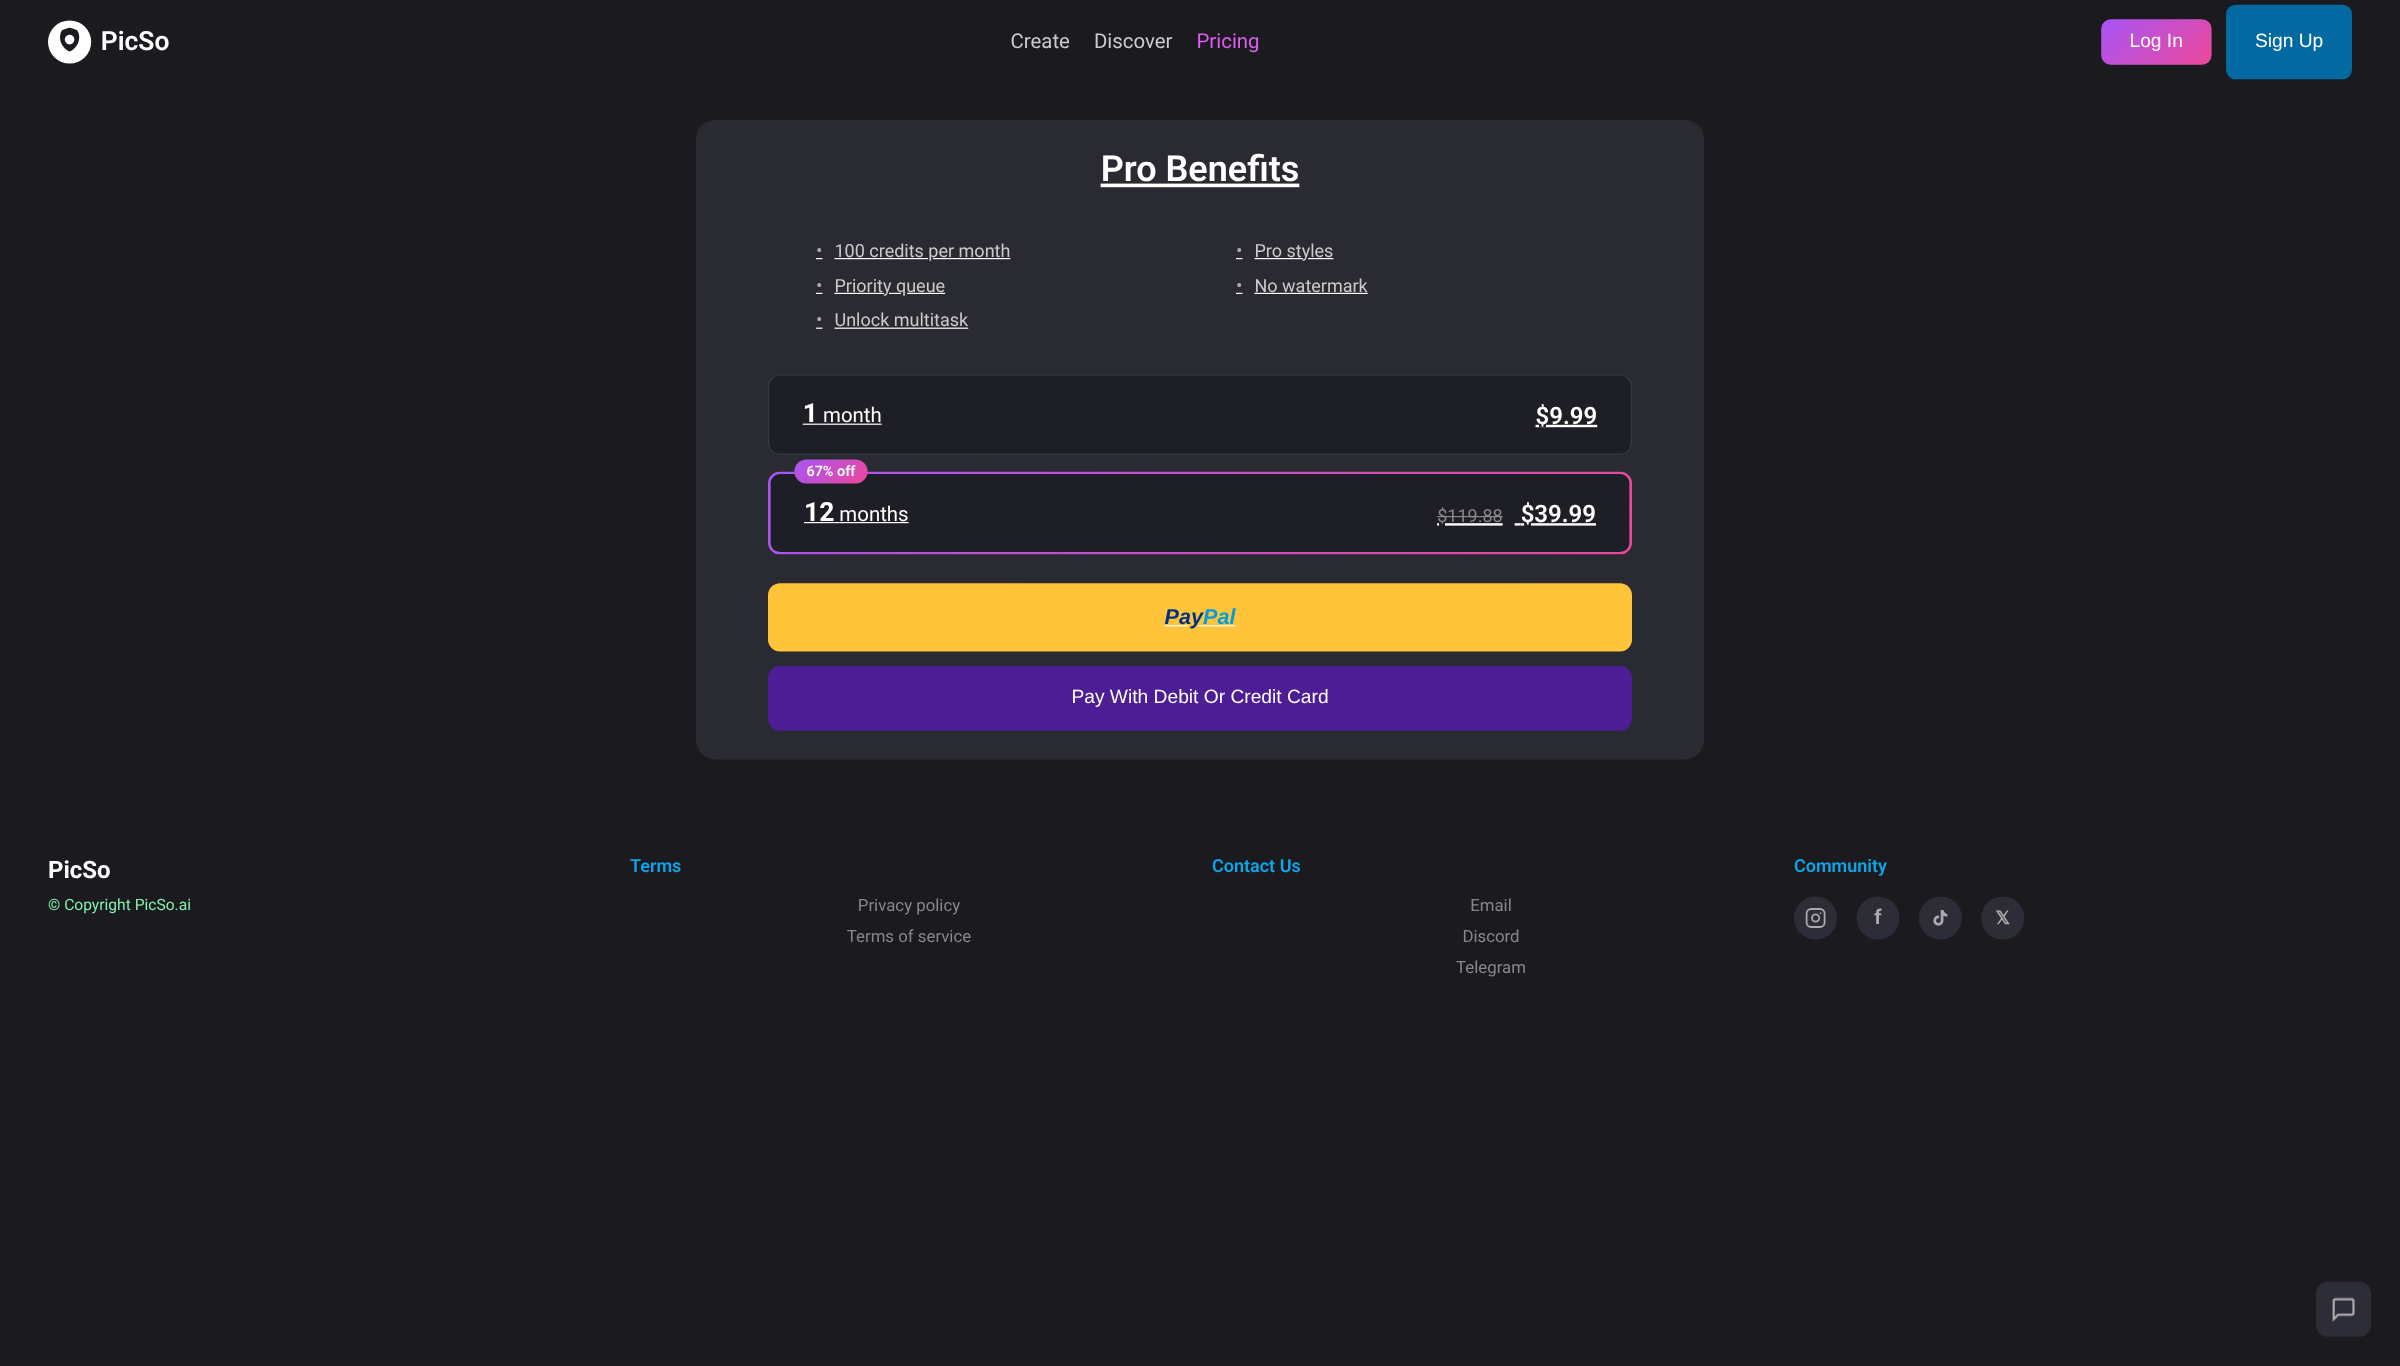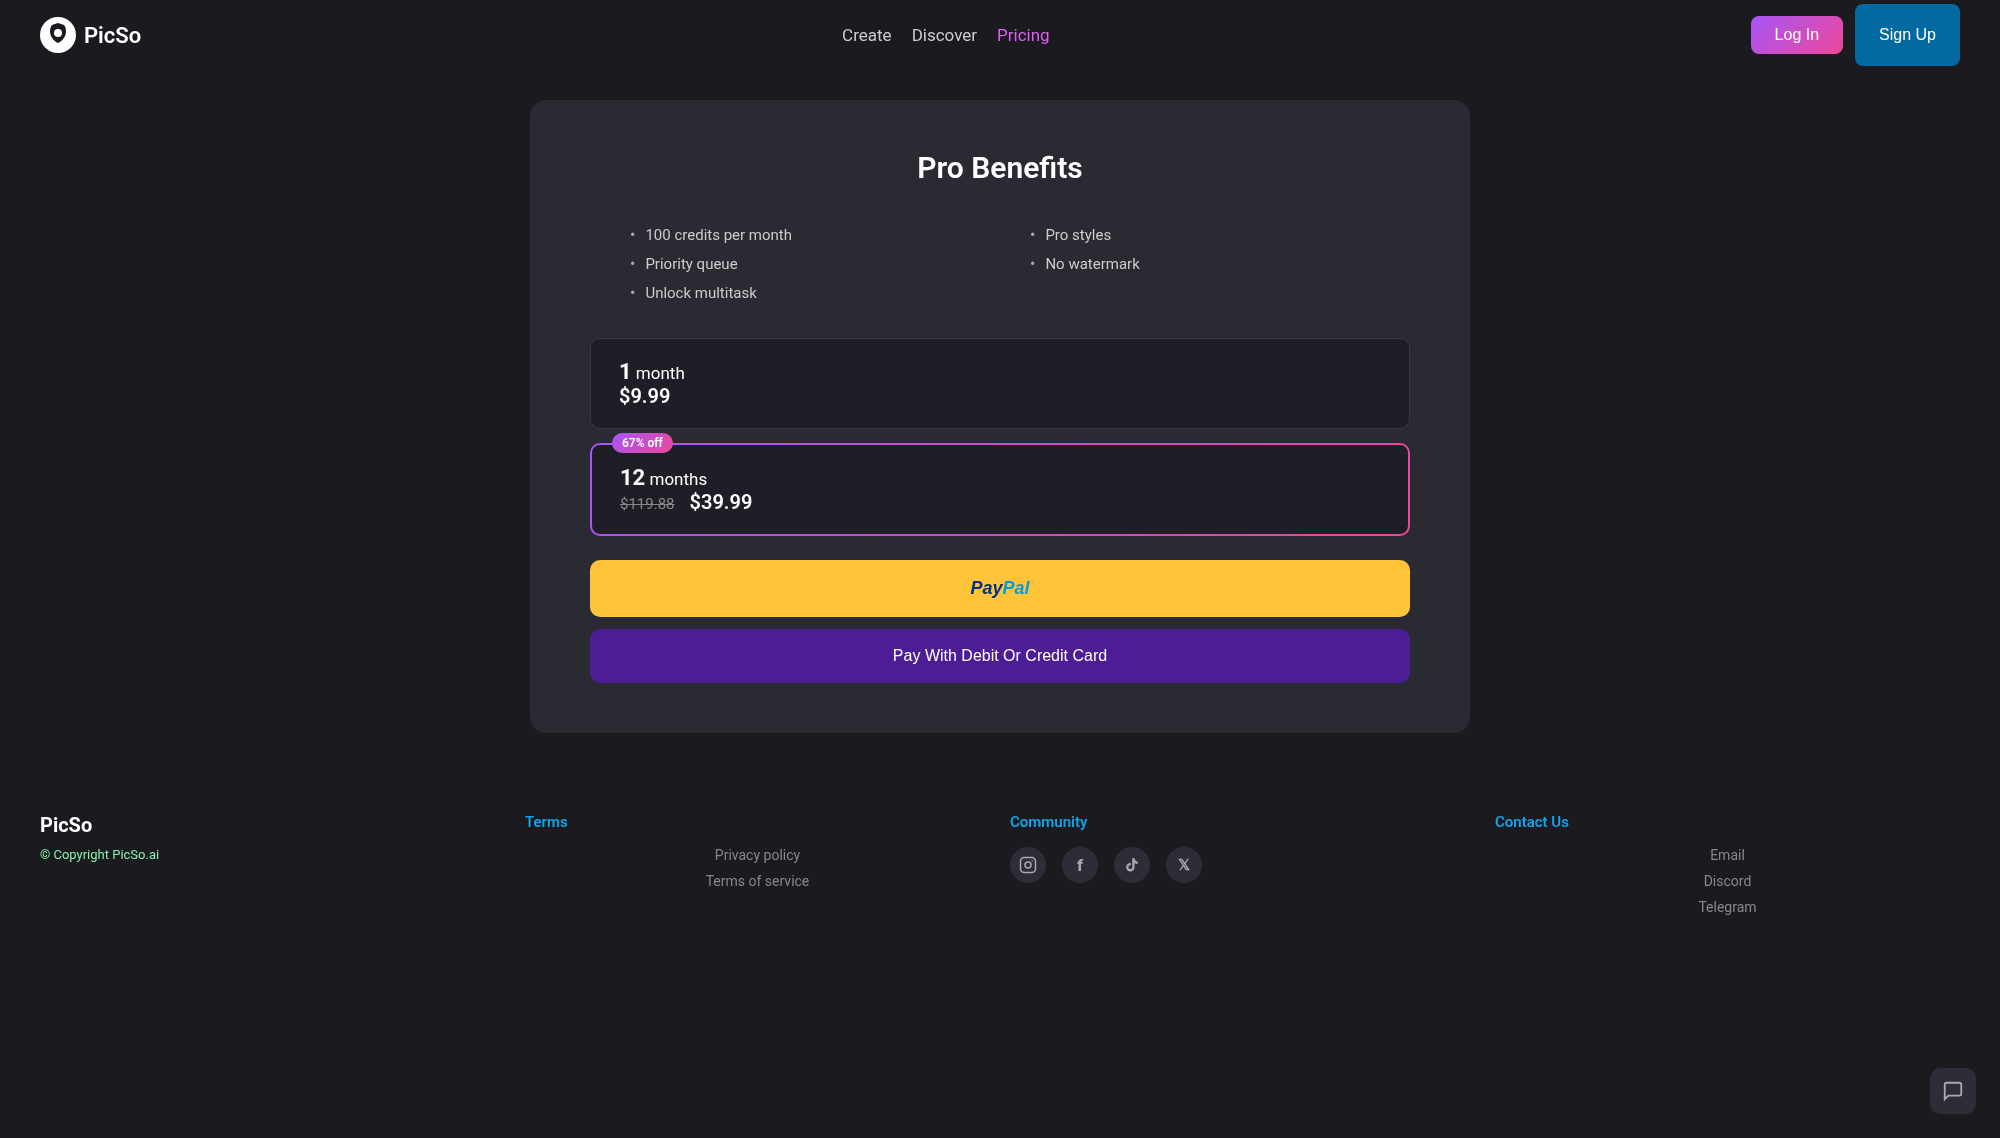--- a/index.html
+++ b/index.html
@@ -82,23 +82,24 @@
     
     .main-content {
       display: flex;
       justify-content: center;
       align-items: flex-start;
       padding: 30px 40px;
     }
     .pricing-card {
       background-color: #2a2a32;
       border-radius: 16px;
-      padding: 50px 60px;
-      width: 940px;
+      padding: 24px 60px;
+      width: 840px;
       max-width: 100%;
+      text-decoration: underline;
     }
     .pricing-title {
       text-align: center;
       font-size: 30px;
       font-weight: 600;
       margin-bottom: 40px;
       color: #fff;
     }
 
     
@@ -128,24 +129,23 @@
       gap: 14px;
       margin-bottom: 24px;
     }
     .plan-option {
       background: #1e1e26;
       border: 1px solid #3a3a45;
       border-radius: 10px;
       padding: 20px 28px;
       display: flex;
       justify-content: space-between;
-      align-items: flex-start;
+      align-items: center;
       cursor: pointer;
       position: relative;
-      flex-direction: column;
     }
     .plan-option.selected {
       border: 2px solid transparent;
       background: linear-gradient(#1e1e26, #1e1e26) padding-box,
                   linear-gradient(135deg, #a855f7, #ec4899) border-box;
     }
     .plan-option-name {
       font-size: 17px;
       color: #fff;
     }
@@ -375,20 +375,27 @@
 
     <div>
       <div class="footer-brand">PicSo</div>
       <div class="footer-copyright">© Copyright PicSo.ai</div>
     </div>
 
     <div>
       <div class="footer-col-title">Terms</div>
       <a class="footer-link">Privacy policy</a>
       <a class="footer-link">Terms of service</a>
+    </div>
+
+    <div>
+      <div class="footer-col-title">Contact Us</div>
+      <a class="footer-link">Email</a>
+      <a class="footer-link">Discord</a>
+      <a class="footer-link">Telegram</a>
     </div>
 
     <div>
       <div class="footer-col-title">Community</div>
       <div class="social-icons">
         <div class="social-icon">
           <svg width="18" height="18" viewBox="0 0 24 24" fill="none" stroke="#aaa" stroke-width="2">
             <rect x="2" y="2" width="20" height="20" rx="5" ry="5"></rect>
             <circle cx="12" cy="12" r="4"></circle>
             <circle cx="17.5" cy="6.5" r="1" fill="#aaa" stroke="none"></circle>
@@ -396,27 +403,20 @@
         </div>
         <div class="social-icon" style="font-weight:700; font-size:17px; color:#aaa;">f</div>
         <div class="social-icon">
           <svg width="16" height="18" viewBox="0 0 24 24" fill="#aaa">
             <path d="M19.59 6.69a4.83 4.83 0 01-3.77-4.25V2h-3.45v13.67a2.89 2.89 0 01-2.88 2.5 2.89 2.89 0 01-2.89-2.89 2.89 2.89 0 012.89-2.89c.28 0 .54.04.79.1V9.01a6.34 6.34 0 00-.79-.05 6.34 6.34 0 00-6.34 6.34 6.34 6.34 0 006.34 6.34 6.34 6.34 0 006.33-6.34V8.88a8.28 8.28 0 004.83 1.53V7c-.97 0-1.89-.28-2.66-.31z"></path>
           </svg>
         </div>
         <div class="social-icon" style="font-size:15px; color:#aaa; font-weight:600;">𝕏</div>
       </div>
     </div>
-
-    <div>
-      <div class="footer-col-title">Contact Us</div>
-      <a class="footer-link">Email</a>
-      <a class="footer-link">Discord</a>
-      <a class="footer-link">Telegram</a>
-    </div>
   </div>
 </footer>
 
 <div class="chat-widget">
   <svg width="22" height="22" viewBox="0 0 24 24" fill="none" stroke="#aaa" stroke-width="2">
     <path d="M21 15a2 2 0 01-2 2H7l-4 4V5a2 2 0 012-2h14a2 2 0 012 2z"></path>
   </svg>
 </div>
 
 </body></html>

